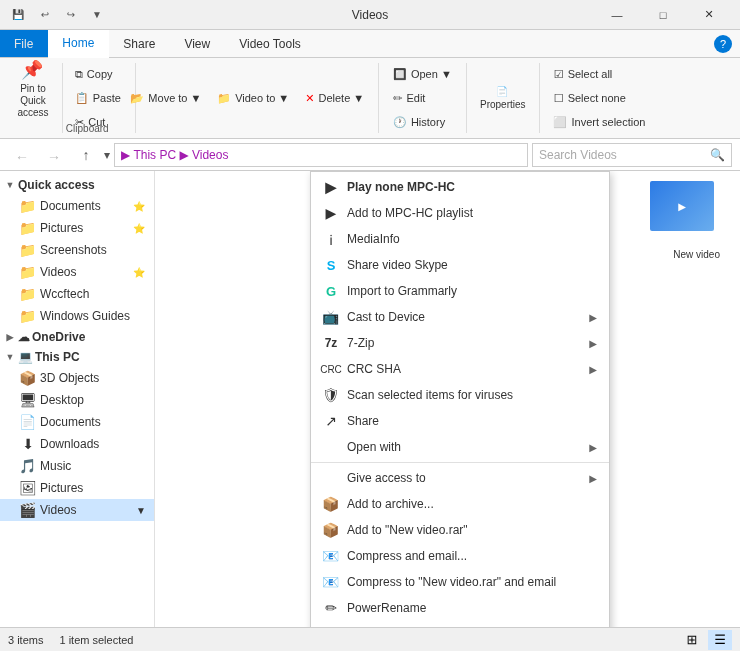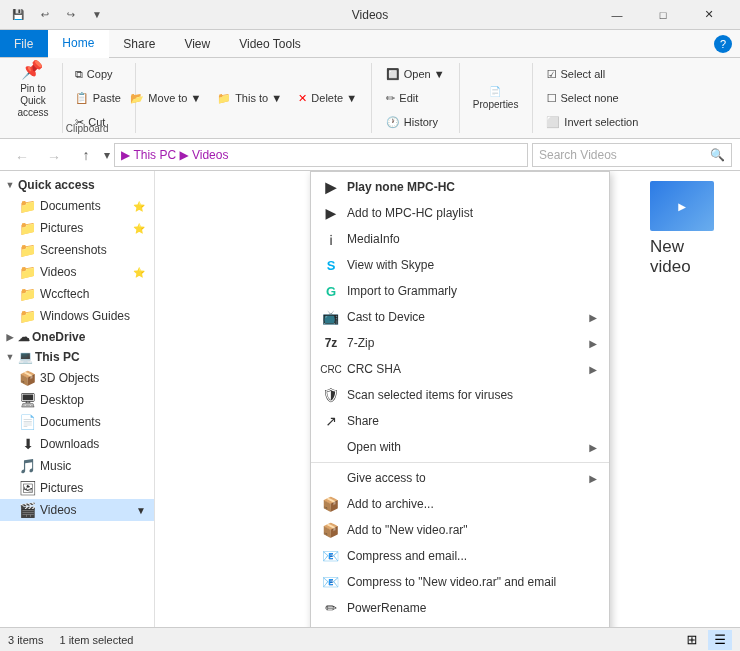--- a/index.html
+++ b/index.html
@@ -79,21 +79,21 @@
     .ctx-item .ctx-arrow { margin-left: auto; font-size: 10px; color: #666; }
     .ctx-separator { height: 1px; background: #e0e0e0; margin: 2px 0; }
     .ctx-bold { font-weight: 600; }
 
     
     .status-bar { height: 24px; background: #f0f0f0; border-top: 1px solid #ccc; display: flex; align-items: center; padding: 0 8px; font-size: 11px; color: #333; gap: 16px; }
     .status-right { margin-left: auto; display: flex; gap: 4px; }
     .view-btn { width: 24px; height: 20px; border: none; background: transparent; cursor: pointer; display: flex; align-items: center; justify-content: center; font-size: 13px; }
     .view-btn.active { background: #cce5ff; }
     .file-thumb { width: 64px; height: 50px; background: linear-gradient(135deg, #4a90d9, #7bb8f0); border-radius: 2px; display: flex; align-items: center; justify-content: center; overflow: hidden; }
-    .file-name { font-size: 17px; text-align: left; color: #333; margin-top: 6px; }
+    .file-name { font-size: 10px; text-align: right; color: #333; margin-top: 18px; }
   </style>
 </head>
 <body>
 
 <div class="title-bar">
   <div class="quick-access-bar">
     <button class="qa-btn">💾</button>
     <button class="qa-btn">↩</button>
     <button class="qa-btn">↪</button>
     <button class="qa-btn">▼</button>
@@ -142,21 +142,21 @@
     </div>
     <div style="font-size:10px;color:#555;position:relative;top:30px;margin-left:-70px;margin-right:8px;">Clipboard</div>
 
     <div style="display:flex; align-items:flex-start; gap:4px; border-right:1px solid #ddd; padding: 0 8px; height:70px; align-items:center;">
       <button class="ribbon-btn-small">
         <span>📂</span>
         <span>Move to ▼</span>
       </button>
       <button class="ribbon-btn-small">
         <span>📁</span>
-        <span>This to ▼</span>
+        <span>Video to ▼</span>
       </button>
       <button class="ribbon-btn-small">
         <span style="color:red;">✕</span>
         <span>Delete ▼</span>
       </button>
     </div>
 
     <div style="display:flex; flex-direction:column; gap:2px; border-right:1px solid #ddd; padding: 0 8px; height:70px; justify-content:space-evenly;">
       <button class="ribbon-btn-small">
         <span>🔲</span>
@@ -306,21 +306,21 @@
       <div class="ctx-item">
         <span class="ctx-icon" style="color:#333;">▶</span>
         <span>Add to MPC-HC playlist</span>
       </div>
       <div class="ctx-item">
         <span class="ctx-icon">ℹ</span>
         <span>MediaInfo</span>
       </div>
       <div class="ctx-item">
         <span class="ctx-icon" style="color:#00aff0;font-weight:bold;font-size:13px;">S</span>
-        <span>View with Skype</span>
+        <span>Share video Skype</span>
       </div>
       <div class="ctx-item">
         <span class="ctx-icon" style="color:#15c39a;font-weight:bold;font-size:13px;">G</span>
         <span>Import to Grammarly</span>
       </div>
       <div class="ctx-item">
         <span class="ctx-icon">📺</span>
         <span>Cast to Device</span>
         <span class="ctx-arrow">▶</span>
       </div>

